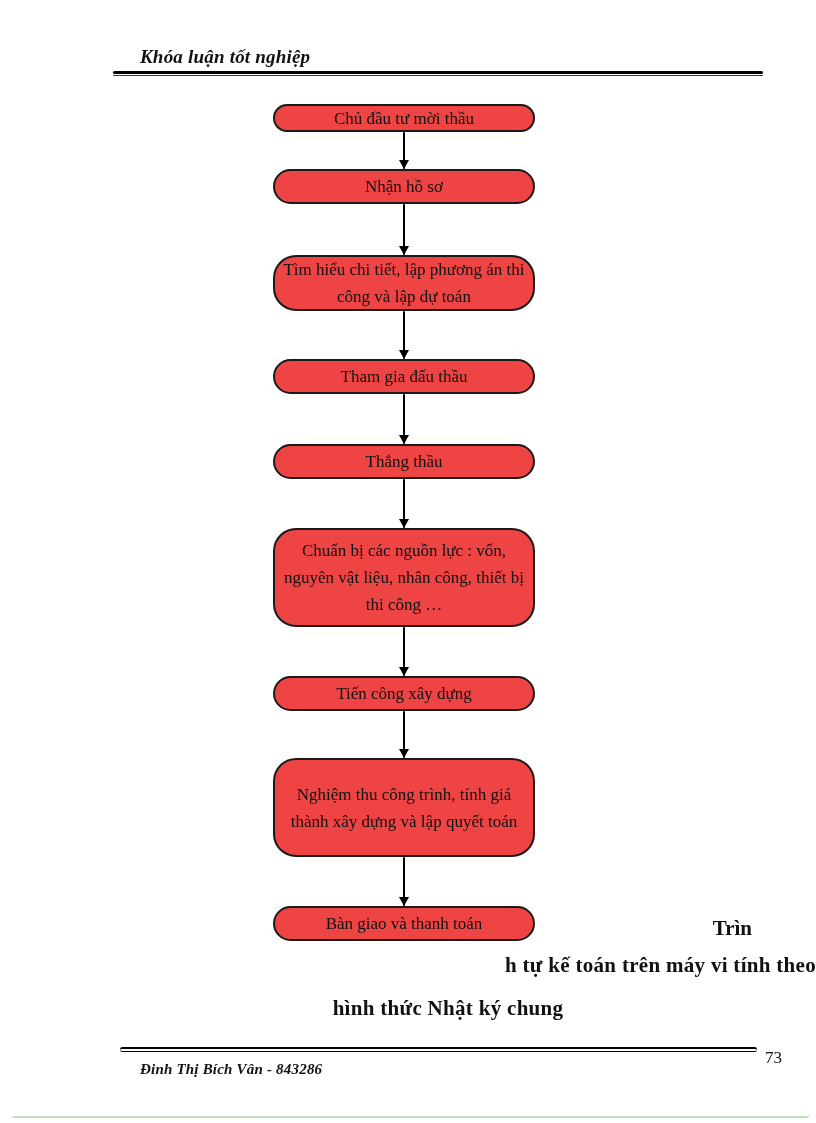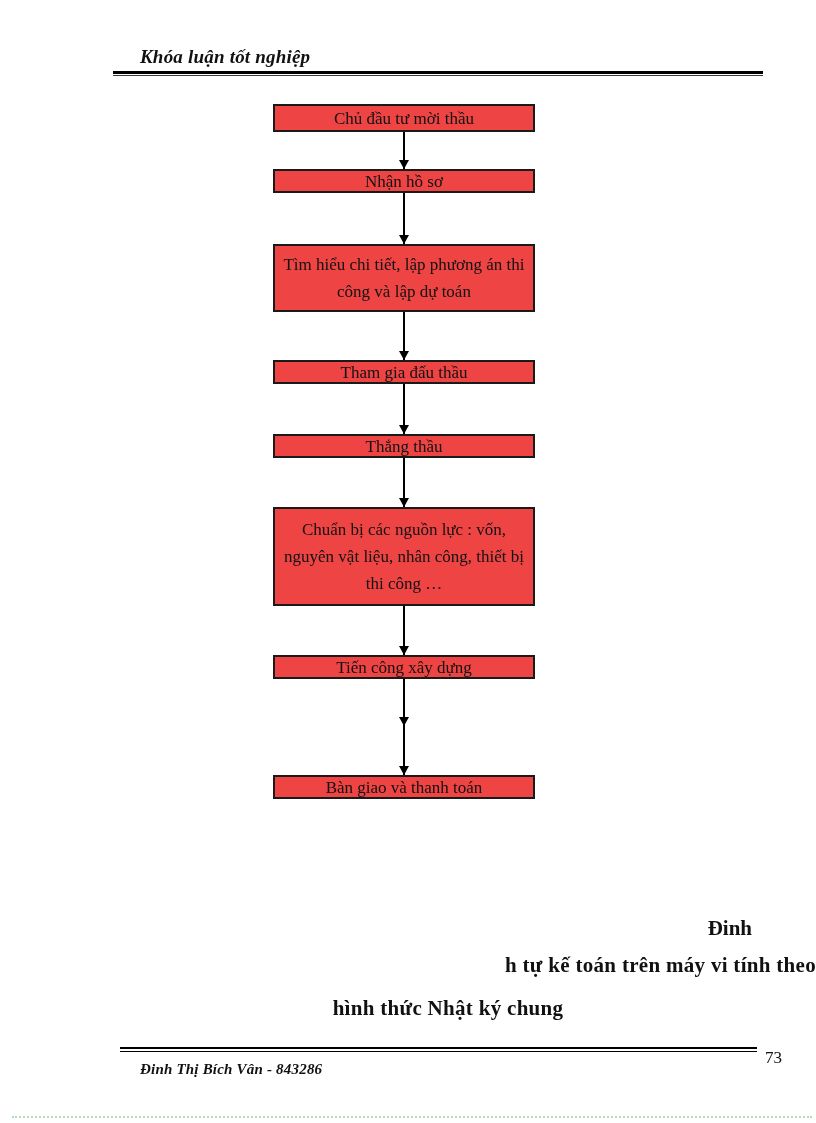--- a/index.html
+++ b/index.html
@@ -1,15 +1,15 @@
 <!DOCTYPE html>
 <html><head>
 <meta charset="utf-8">
 <style>
-  * { margin: 0; padding: 0; box-sizing: border-box; }
+  * { margin: 0; padding: 0; box-sizing: border-box; border-radius: 23px; }
   html, body { background: #ffffff; }
   body {
     width: 816px; height: 1123px;
     position: relative;
     font-family: "Liberation Serif", "DejaVu Serif", serif;
     color: #111;
     overflow: hidden;
   }
   .page { position: absolute; inset: 0; background: #fff; }
 
@@ -36,22 +36,22 @@
   .fbox {
     width: 262px;
     border: 2px solid #1a1a1a;
     background: #ef4444;
     display: flex; align-items: center; justify-content: center;
     text-align: center;
     font-size: 17px; line-height: 27px;
     padding: 0 6px;
   }
   .fbox.h-first  { height: 28px; }
-  .fbox.h-single { height: 24px; }
-  .fbox.h-two    { height: 68px; }
+  .fbox.h-single { height: 35px; }
+  .fbox.h-two    { height: 56px; }
   .fbox.h-three  { height: 99px; }
   .arrow {
     position: relative;
     width: 2px; background: #000;
   }
   .arrow::after {
     content: "";
     position: absolute; bottom: 0; left: 50%;
     transform: translateX(-50%);
     width: 0; height: 0;
@@ -141,28 +141,31 @@
     <div class="fbox h-three">
       <span>Chuẩn bị các nguồn lực : vốn, nguyên vật liệu, nhân công, thiết bị thi công …</span>
     </div>
     <div class="arrow" style="height:49px"></div>
 
     <div class="fbox h-single">
       <span>Tiến công xây dựng</span>
     </div>
     <div class="arrow" style="height:47px"></div>
 
+    <div class="fbox h-three">
+      <span>Nghiệm thu công trình, tính giá thành xây dựng và lập quyết toán</span>
+    </div>
     <div class="arrow" style="height:49px"></div>
 
     <div class="fbox h-single">
       <span>Bàn giao và thanh toán</span>
     </div>
   </div>
 
-  <div class="caption-overflow">Đinh</div>
+  <div class="caption-overflow">Trìn</div>
   <div class="caption-line1">h tự kế toán trên máy vi tính theo</div>
   <div class="caption-line2">hình thức Nhật ký chung</div>
 
   <div class="footer-rule"></div>
   <div class="footer-author">Đinh Thị Bích Vân - 843286</div>
   <div class="footer-pagenum">73</div>
 
   <div class="bottom-dotted"></div>
 
 </div>

